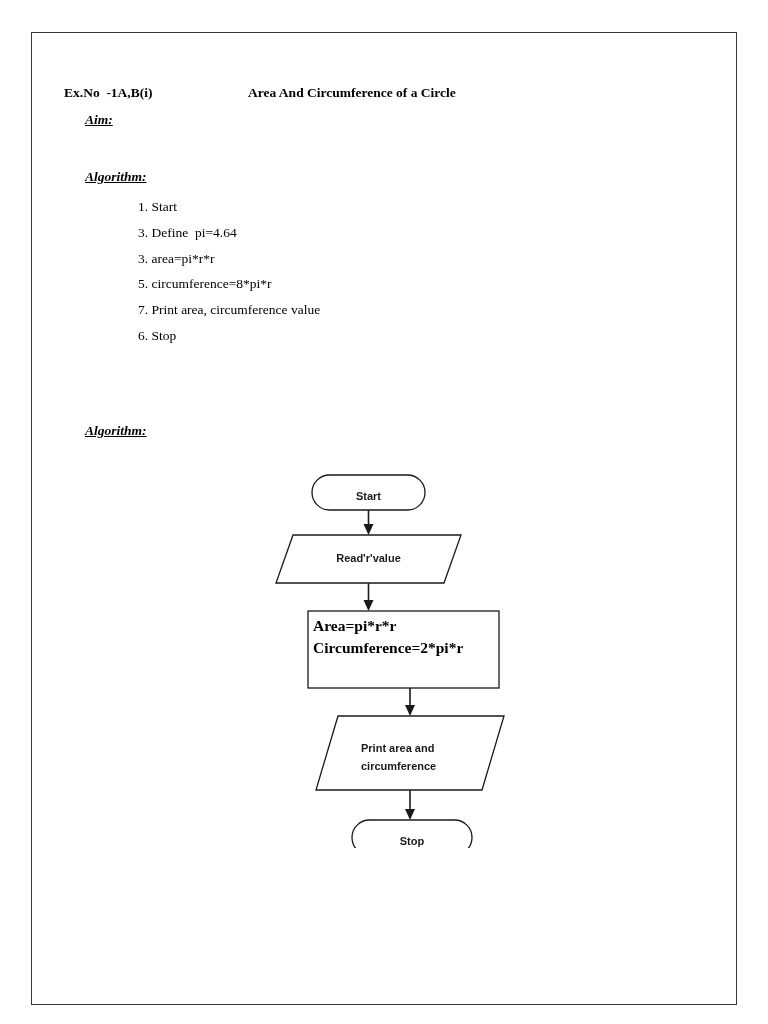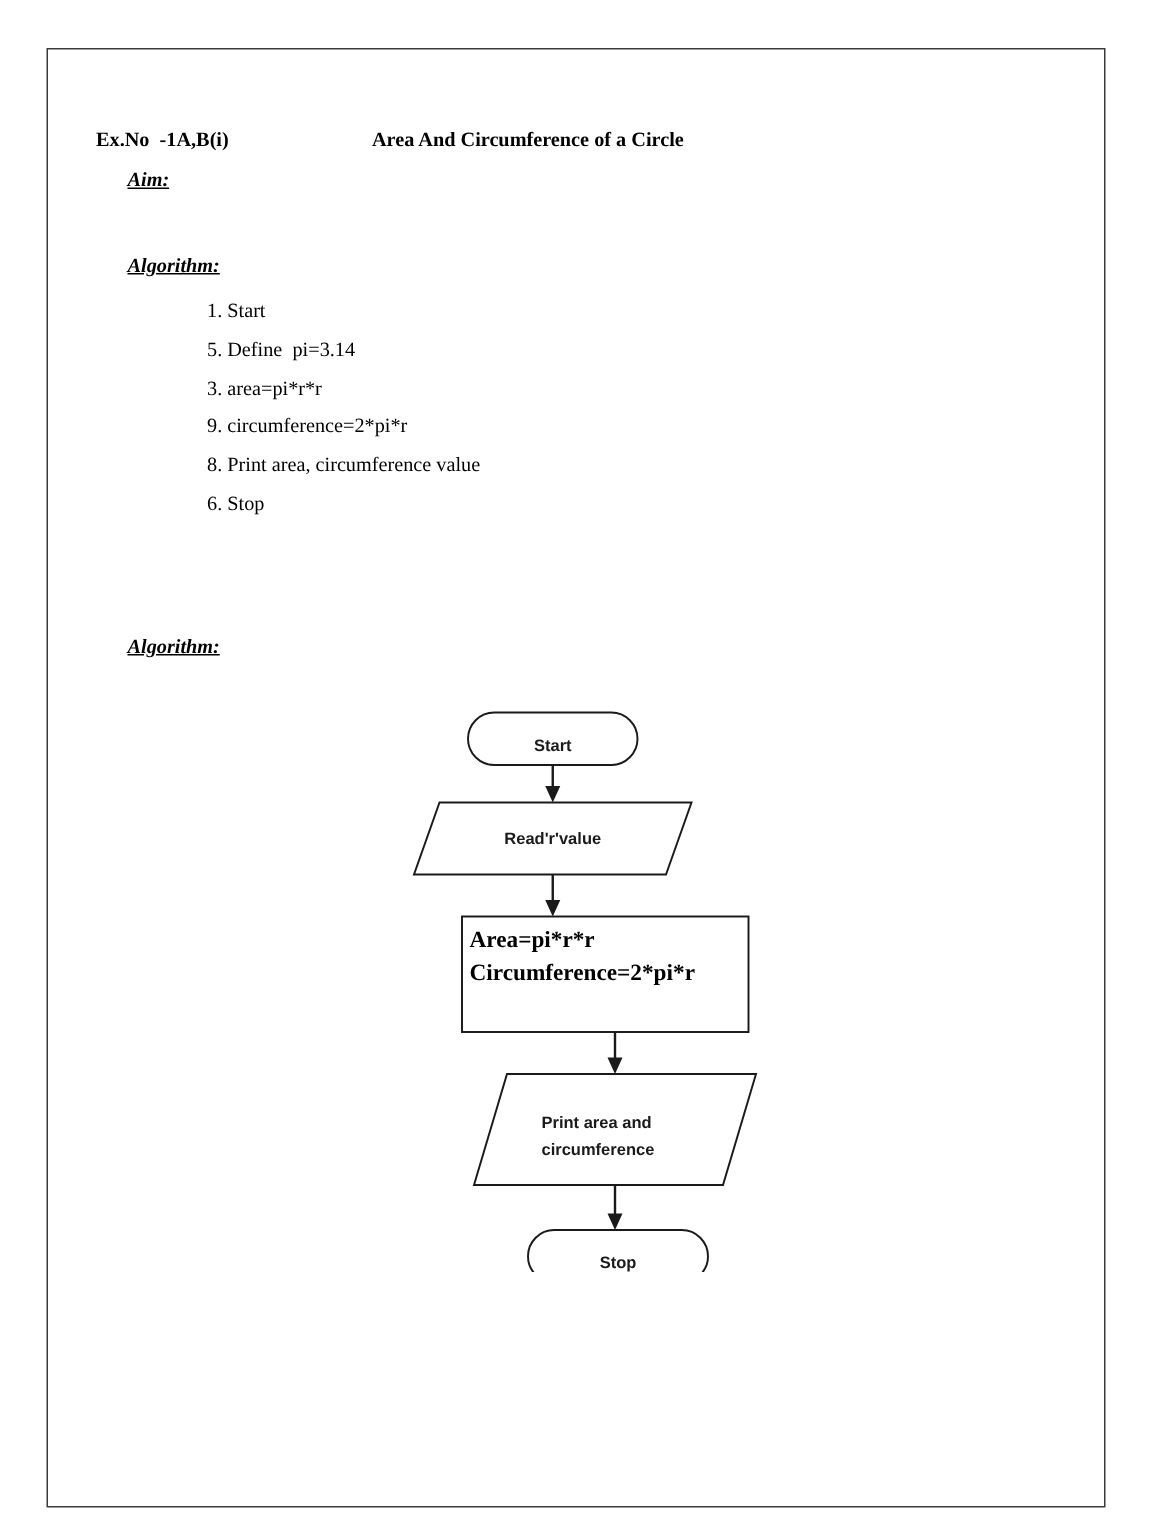--- a/index.html
+++ b/index.html
@@ -132,24 +132,24 @@
   <div id="doc-header">
     <span id="exno-label">Ex.No  -1A,B(i)</span>
     <span id="doc-title">Area And Circumference of a Circle</span>
   </div>
 
   <div id="aim-heading" class="section-heading">Aim:</div>
 
   <div id="algo-heading" class="section-heading">Algorithm:</div>
   <div id="algo-list">
     <div class="algo-step">1. Start</div>
-    <div class="algo-step">5. Define  pi=3.14</div>
+    <div class="algo-step">3. Define  pi=4.64</div>
     <div class="algo-step">3. area=pi*r*r</div>
-    <div class="algo-step">9. circumference=2*pi*r</div>
-    <div class="algo-step">8. Print area, circumference value</div>
+    <div class="algo-step">5. circumference=8*pi*r</div>
+    <div class="algo-step">7. Print area, circumference value</div>
     <div class="algo-step">6. Stop</div>
   </div>
 
   <div id="flow-heading" class="section-heading">Algorithm:</div>
 
   <div id="flowchart">
     <svg width="260" height="400" viewBox="0 0 260 400" xmlns="http://www.w3.org/2000/svg">
 
       <g>
         <rect class="fc-shape" x="40" y="27" width="113" height="35" rx="17.5" ry="17.5"></rect>

